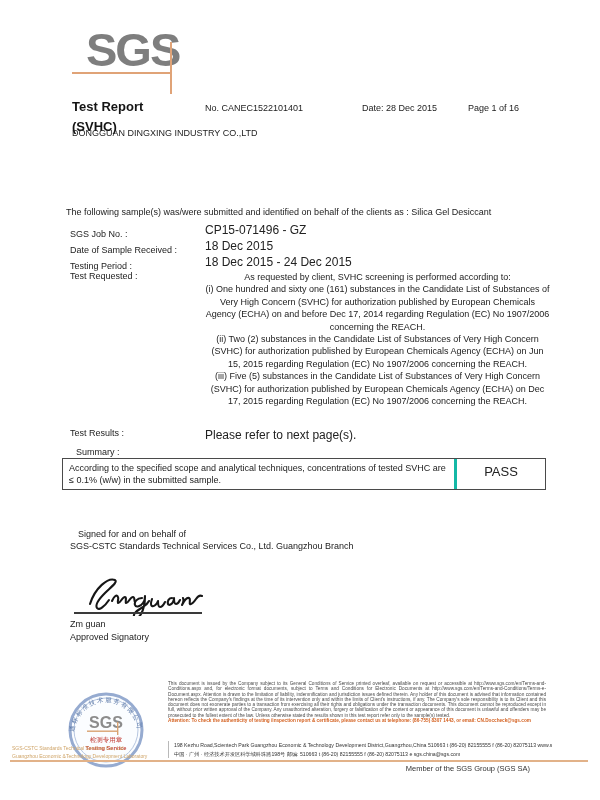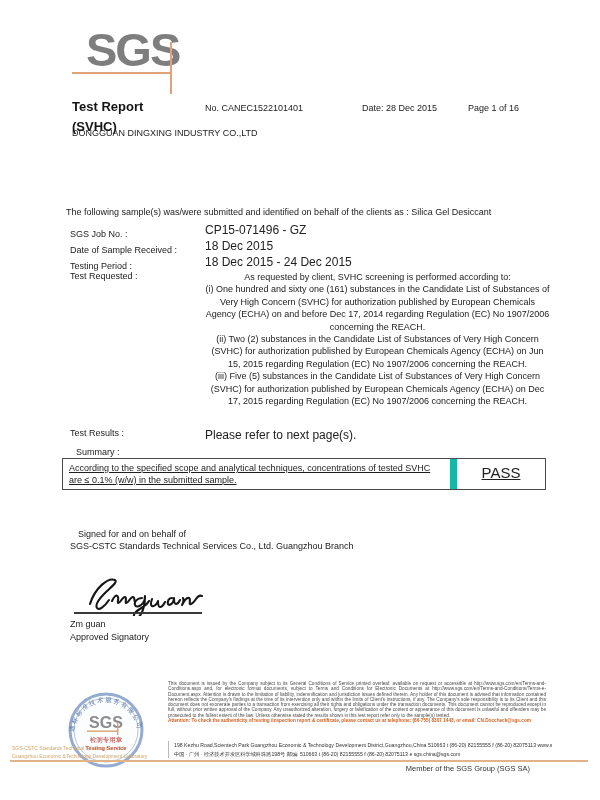--- a/index.html
+++ b/index.html
@@ -14,24 +14,24 @@
   .logo-vline{background:#e0a377;width:2px;height:52px;}
   
   .title{font-size:13px;font-weight:bold;color:#141414;}
   .hmeta{font-size:9px;color:#222;}
   
   .t9{font-size:9px;line-height:13px;color:#222;}
   .kv-label{font-size:9px;color:#222;}
   .kv-value{font-size:12px;color:#222;}
   .para{font-size:9px;line-height:12.4px;color:#222;width:345px;}
   
-  .sum-box{display:flex;border:1px solid #4a4a4a;width:484px;height:32px;box-sizing:border-box;text-decoration:underline;}
+  .sum-box{display:flex;border:1px solid #4a4a4a;width:484px;height:32px;box-sizing:border-box;}
   .sum-left{flex:1;padding:3px 6px;font-size:9px;line-height:12px;color:#222;}
-  .sum-right{width:88px;border-left:7px solid #14b8a6;display:flex;align-items:flex-start;justify-content:center;
-             font-size:15px;padding-top:5px;color:#222;}
+  .sum-right{width:88px;border-left:3px solid #14b8a6;display:flex;align-items:flex-start;justify-content:center;
+             font-size:13px;padding-top:5px;color:#222;}
   .sig-rule{background:#3a3a3a;height:2px;width:128px;}
   
   .fineprint{font-size:4.7px;line-height:5.3px;color:#4a4a4a;text-align:justify;width:378px;}
   .attention{font-size:4.7px;line-height:5.3px;color:#d4601f;width:378px;font-weight:bold;}
   .addr{font-size:5.2px;line-height:8.5px;color:#333;border-left:1px solid #b9b9b9;padding-left:5px;width:378px;white-space:nowrap;overflow:hidden;}
   .footer-rule{background:#e2b289;height:2px;width:578px;}
   .member{font-size:7.5px;color:#333;width:240px;text-align:right;}
   .stamp-co{font-size:5px;line-height:8px;color:#cfa468;width:180px;}
 </style>
 </head>

